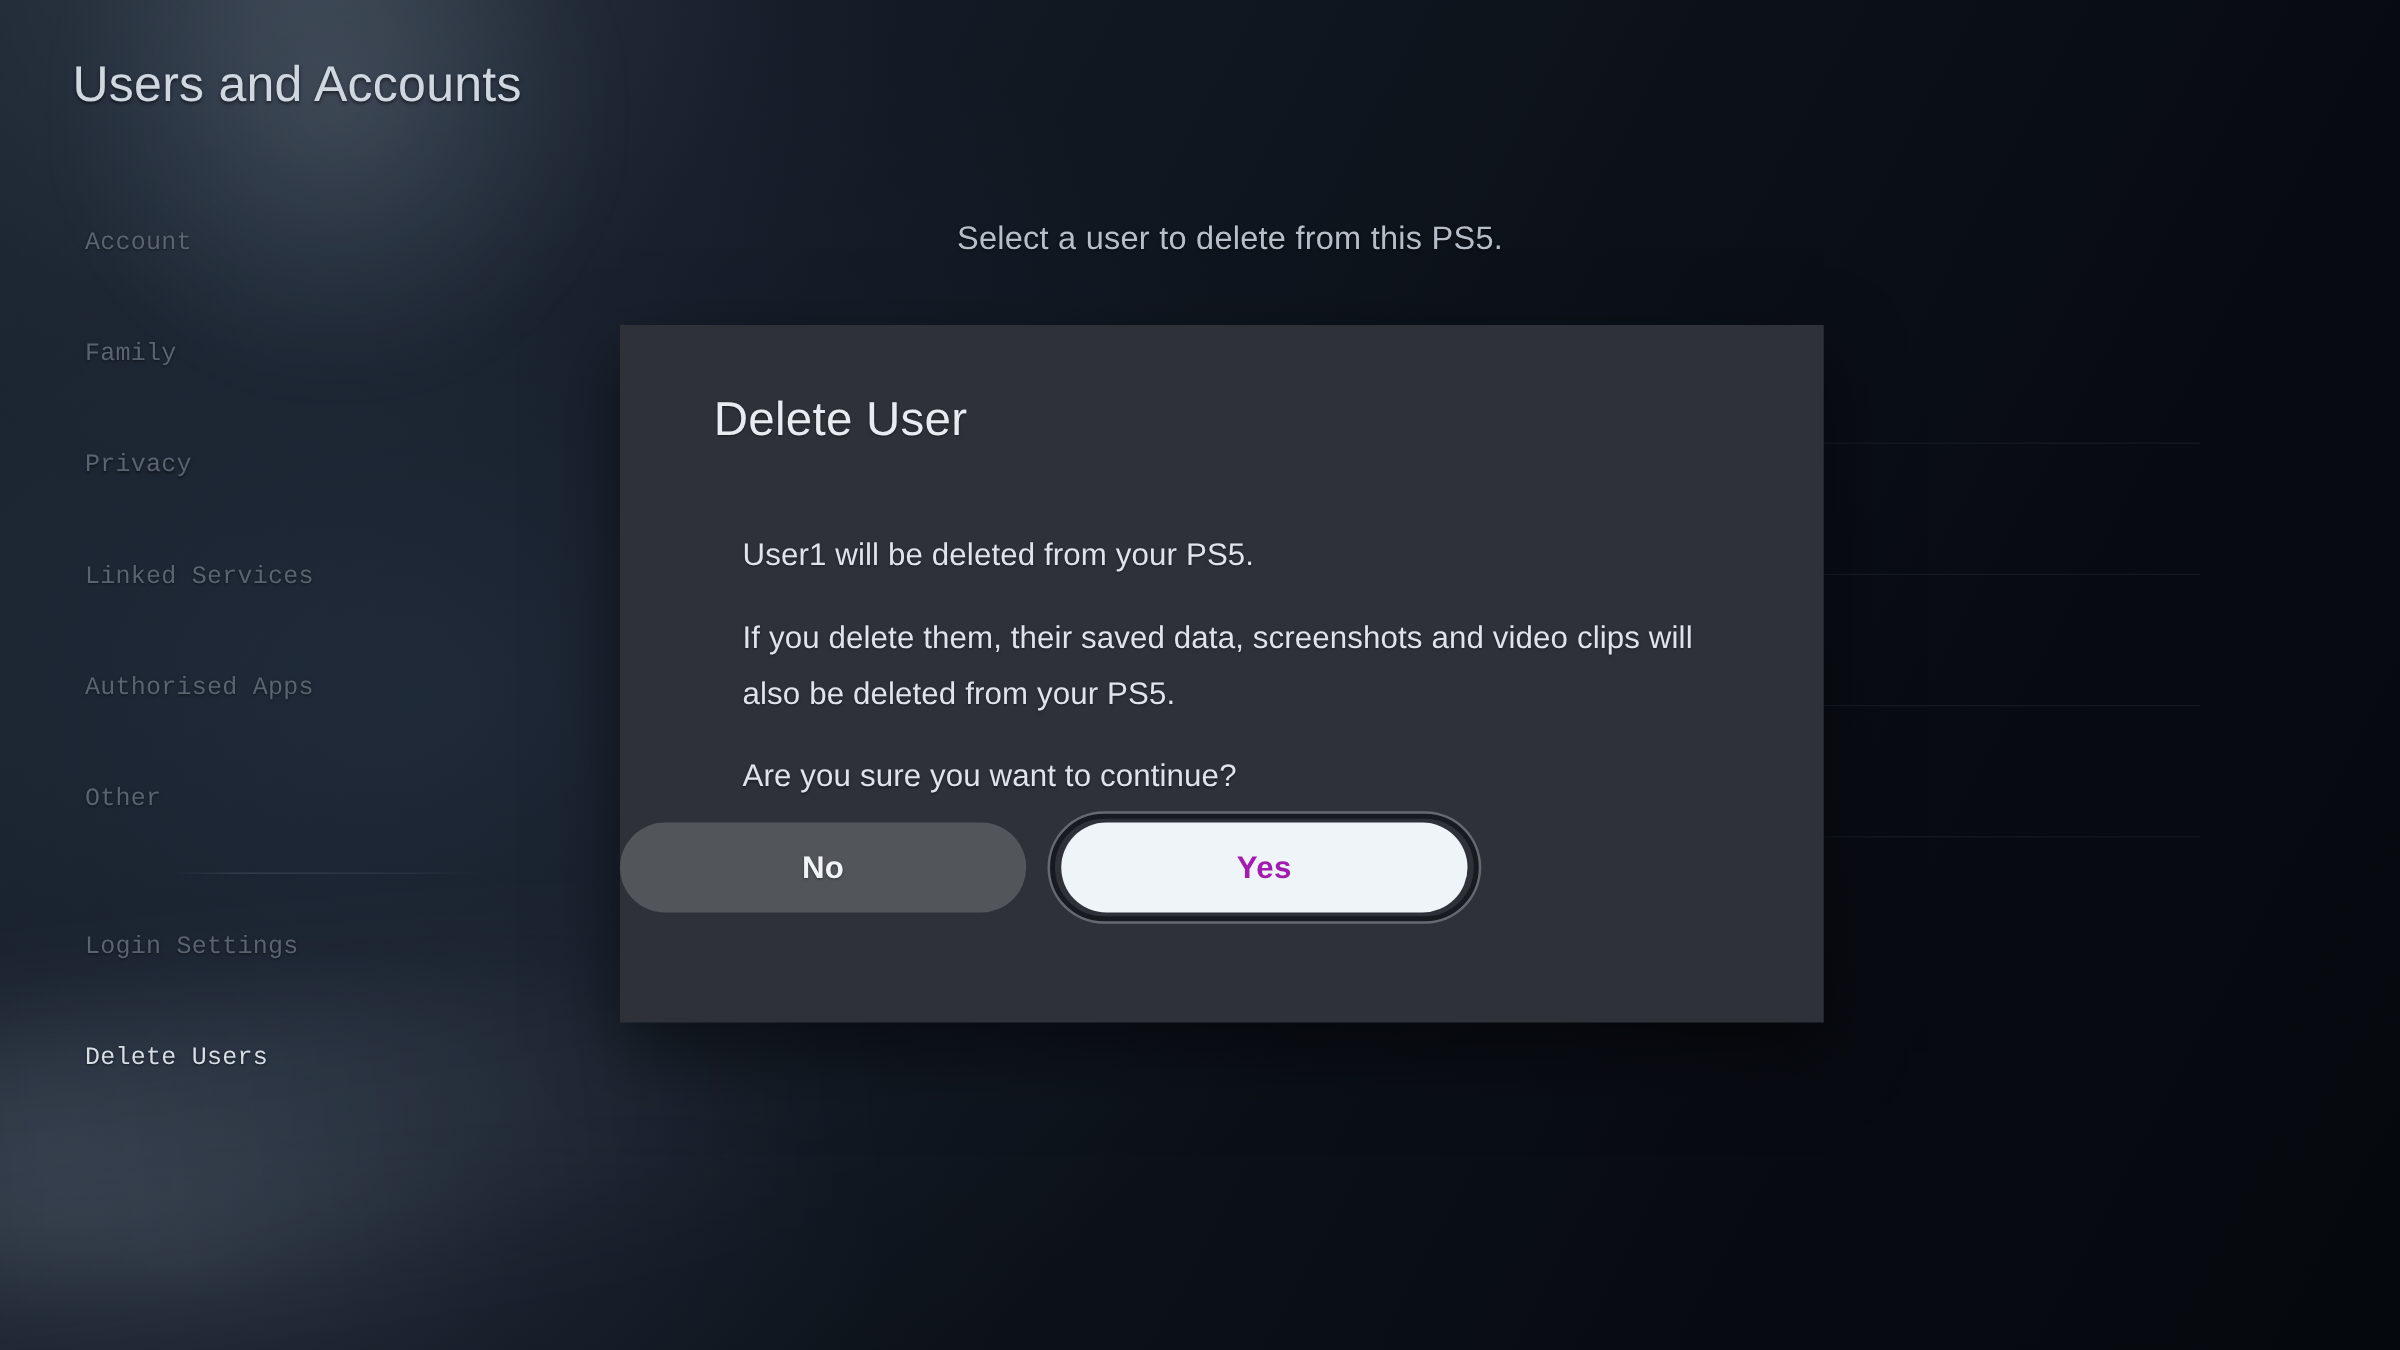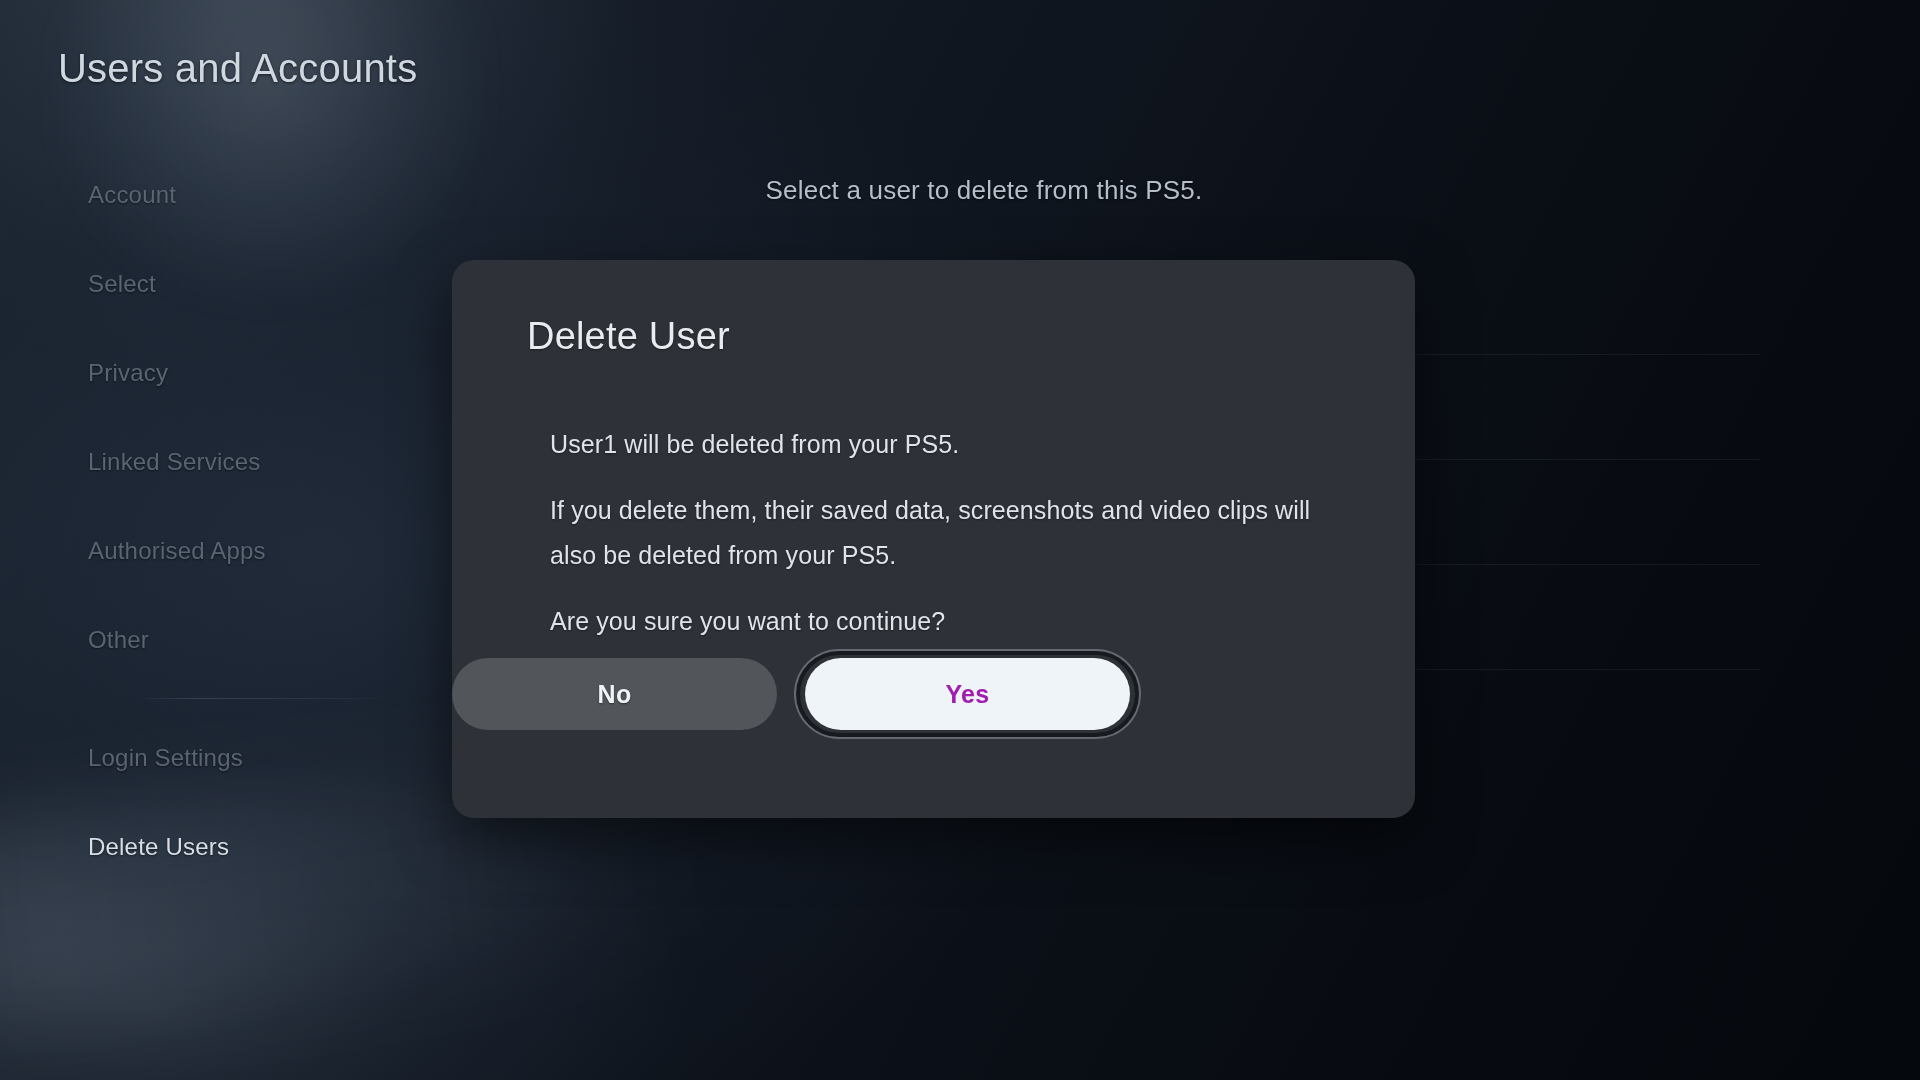--- a/index.html
+++ b/index.html
@@ -75,27 +75,28 @@
   
   #sidebar {
     position:absolute;
     left:0; top:150px;
     width:430px;
   }
   .nav-item {
     height:89px;
     display:flex;
     align-items:center;
-    padding-left:88px;
-    font-size:24px;
+    padding-left:68px;
+    font-size:20px;
     font-weight:400;
     letter-spacing:0.2px;
     color:#5c6673;
     text-shadow:0 1px 2px rgba(0,0,0,0.5);
     white-space:nowrap;
+    font-family:Liberation Mono, monospace;
   }
   .nav-item.dim      { color:#596472; }
   .nav-item.selected { color:#d8dee6; }
 
   .nav-sep {
     margin:14px 0 14px 140px;
     width:250px;
     height:1px;
     background:linear-gradient(90deg,
         rgba(128,146,170,0.02) 0%,
@@ -124,25 +125,24 @@
     width:660px;
   }
   .bg-row {
     height:105px;
     border-bottom:1px solid rgba(130,150,175,0.11);
   }
 
   
   #dialog {
     position:absolute;
-    left:452px; top:260px;
+    left:496px; top:260px;
     width:963px; height:558px;
     background:#2e3238;
     box-shadow:0 22px 56px rgba(0,0,0,0.52);
-    border-radius:22px;
   }
   #dialog-title {
     position:absolute;
     left:75px; top:55px;
     font-size:38px;
     font-weight:400;
     letter-spacing:0.2px;
     color:#e8ecf1;
     text-shadow:0 1px 2px rgba(0,0,0,0.45);
   }
@@ -220,21 +220,21 @@
     <div class="bg-row"></div>
     <div class="bg-row"></div>
     <div class="bg-row"></div>
   </div>
 
   <nav id="sidebar">
     <div class="nav-item dim">
         <span>Account</span>
       </div>
     <div class="nav-item dim">
-        <span>Select</span>
+        <span>Family</span>
       </div>
     <div class="nav-item dim">
         <span>Privacy</span>
       </div>
     <div class="nav-item dim">
         <span>Linked Services</span>
       </div>
     <div class="nav-item dim">
         <span>Authorised Apps</span>
       </div>

